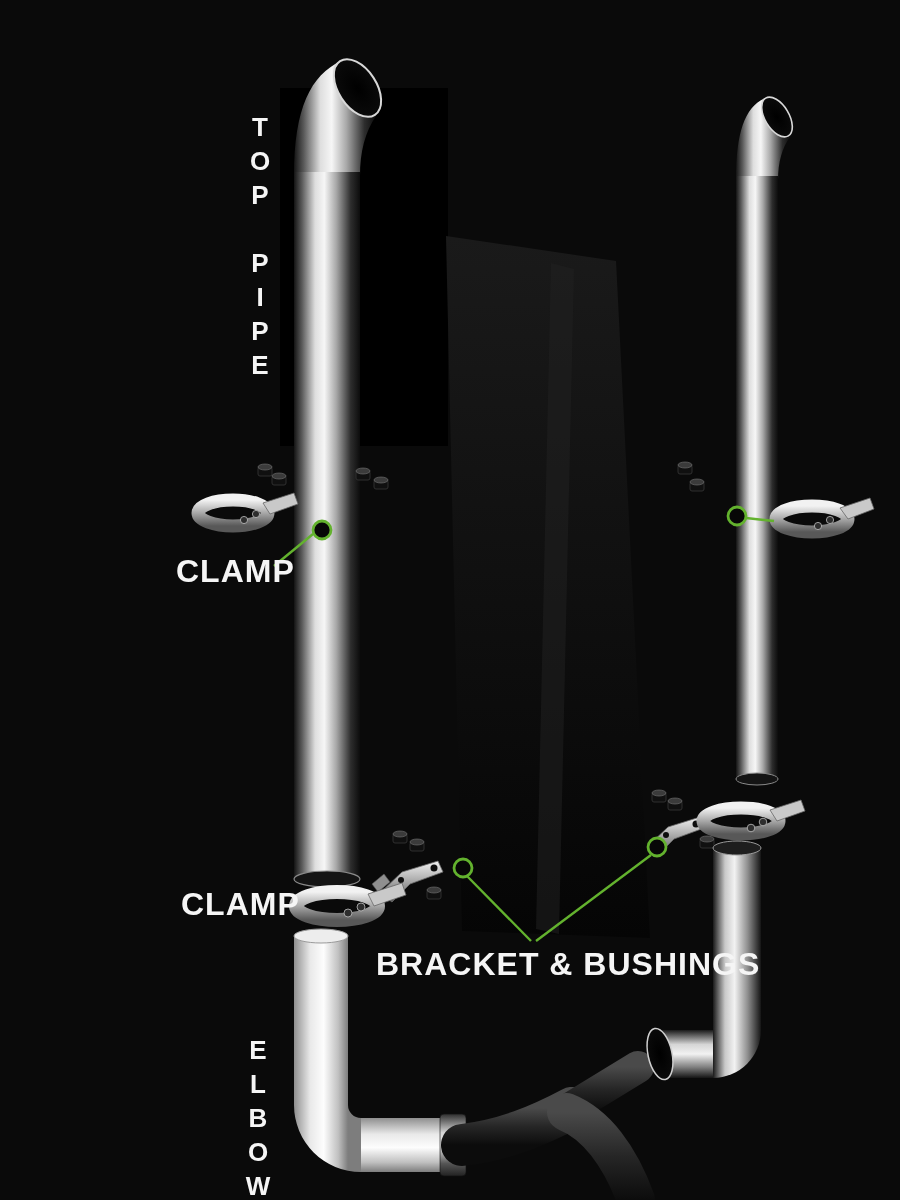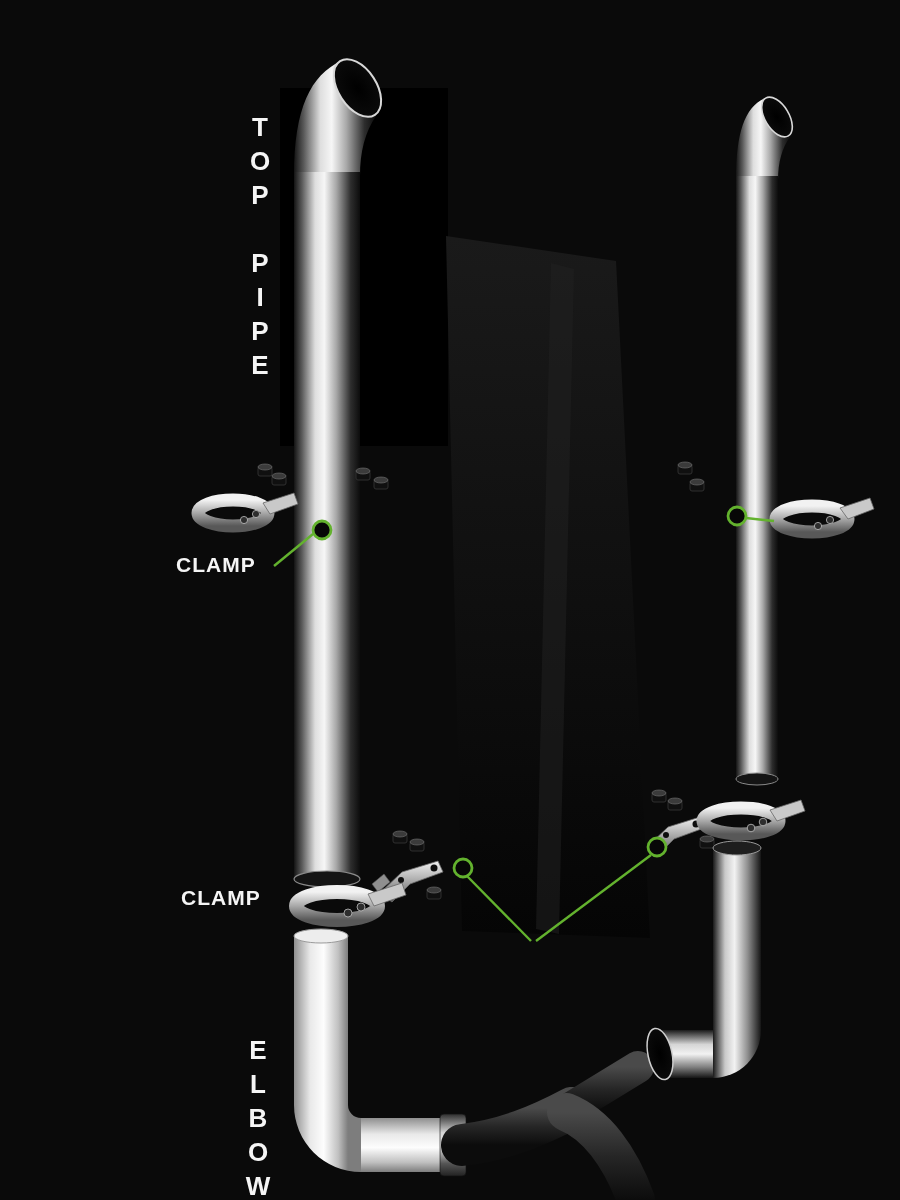--- a/index.html
+++ b/index.html
@@ -9,21 +9,21 @@
   }
   html,body{margin:0;padding:0;background:var(--background);}
   .stage{
     position:relative;width:900px;height:1200px;overflow:hidden;
     background:var(--background);
     font-family:"Liberation Sans", sans-serif;
   }
   .stage svg{position:absolute;left:0;top:0;}
   .label{
     position:absolute;color:var(--text);font-weight:700;
-    font-size:21px;letter-spacing:1px;white-space:pre;
+    font-size:32px;letter-spacing:1px;white-space:pre;
   }
   .label.v{
     writing-mode:vertical-rl;text-orientation:upright;
     font-size:26px;letter-spacing:4px;
   }
   .callout-line{stroke:var(--accent);stroke-width:2.4;fill:none;}
   .callout-dot{fill:#070707;stroke:var(--accent);stroke-width:2.8;}
 </style>
 </head>
 <body>
@@ -236,15 +236,16 @@
     <line class="callout-line" x1="467" y1="876" x2="531" y2="941"></line>
     <line class="callout-line" x1="651" y1="855" x2="536" y2="941"></line>
     <circle class="callout-dot" cx="463" cy="868" r="9"></circle>
     <circle class="callout-dot" cx="657" cy="847" r="9"></circle>
   </g>
 </svg>
 
   <div class="label v" style="left:244px;top:112px;">TOP PIPE</div>
   <div class="label" style="left:176px;top:553px;">CLAMP</div>
   <div class="label" style="left:181px;top:886px;">CLAMP</div>
+  <div class="label" style="left:376px;top:946px;">BRACKET &amp; BUSHINGS</div>
   <div class="label v" style="left:242px;top:1035px;">ELBOW</div>
 
 </div>
 
 </body></html>

